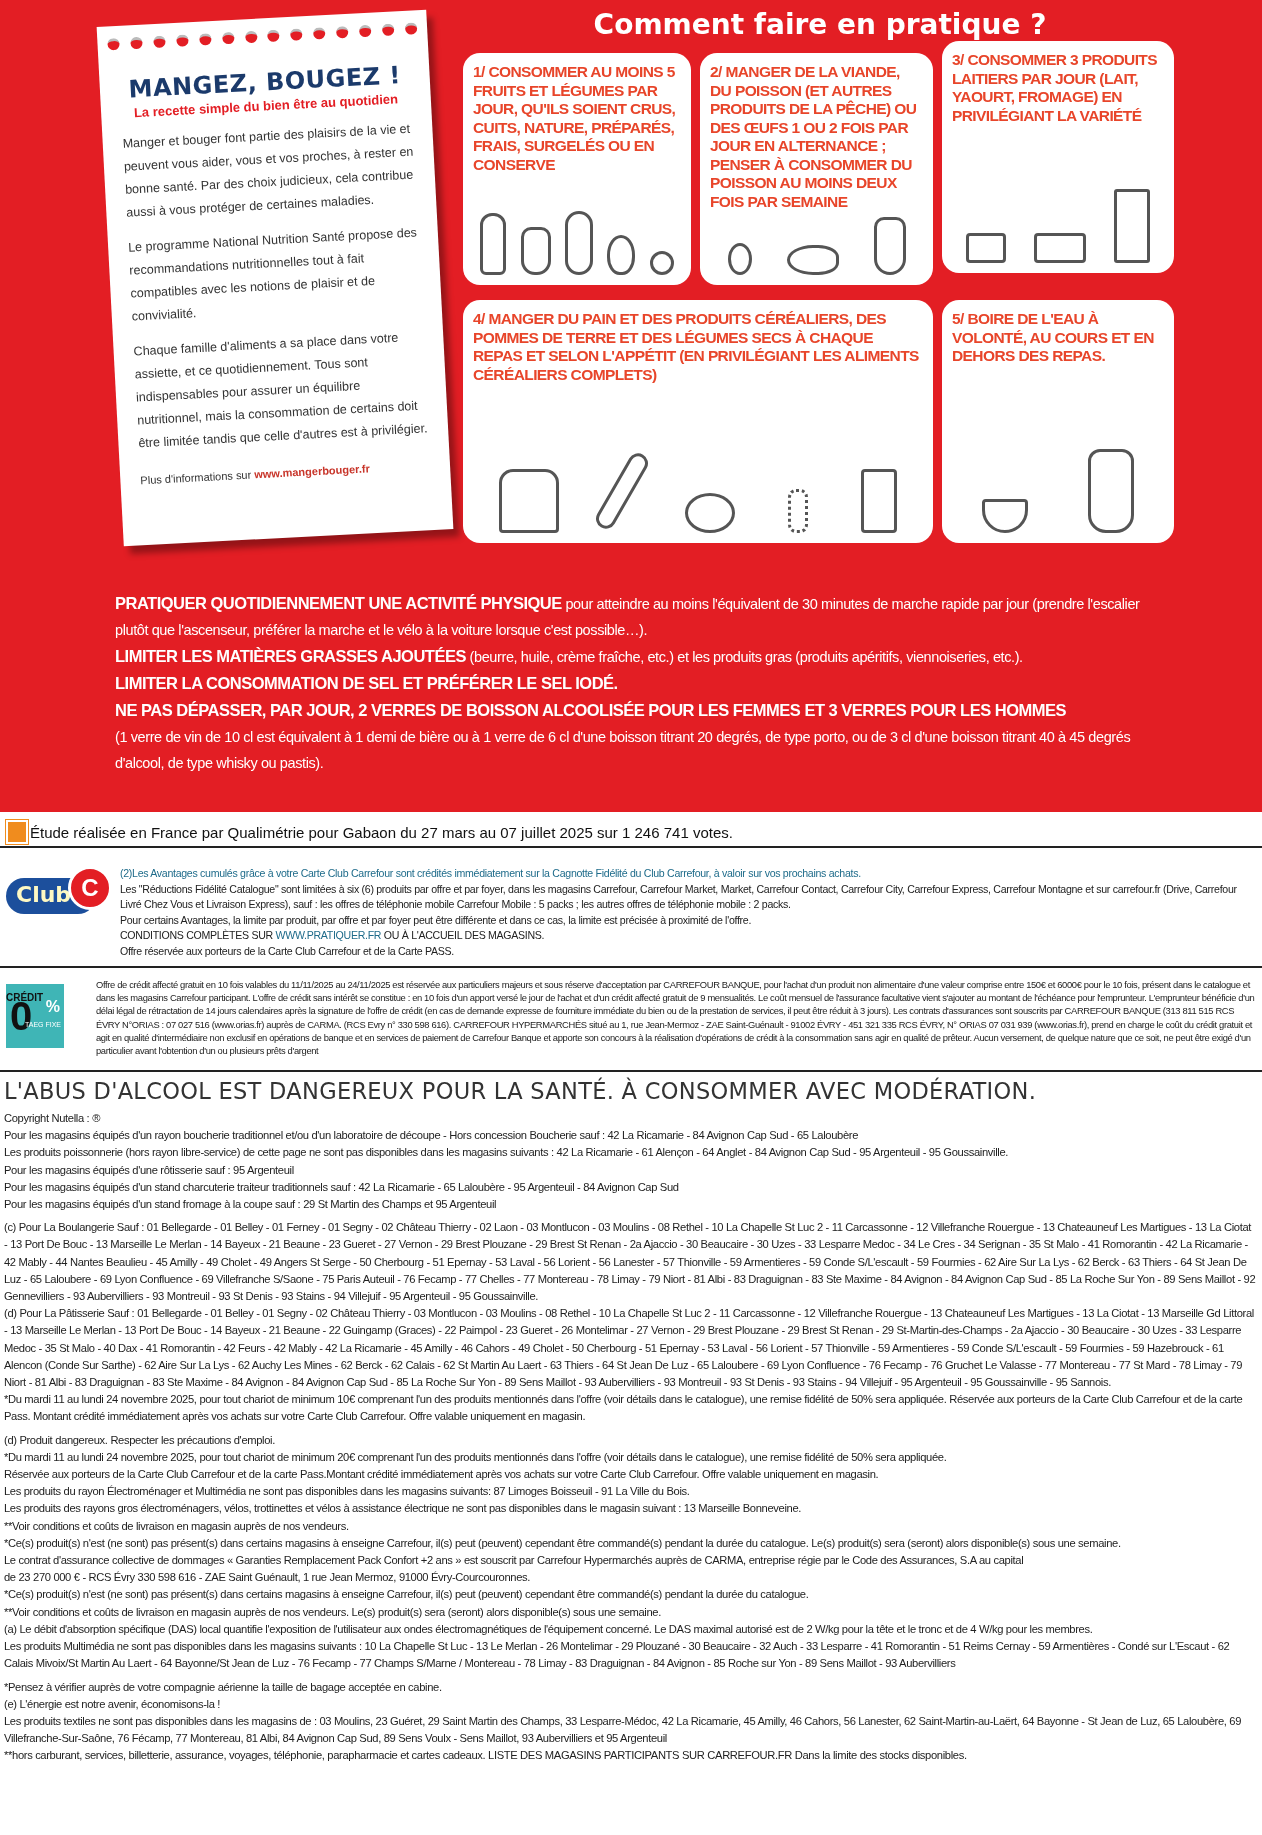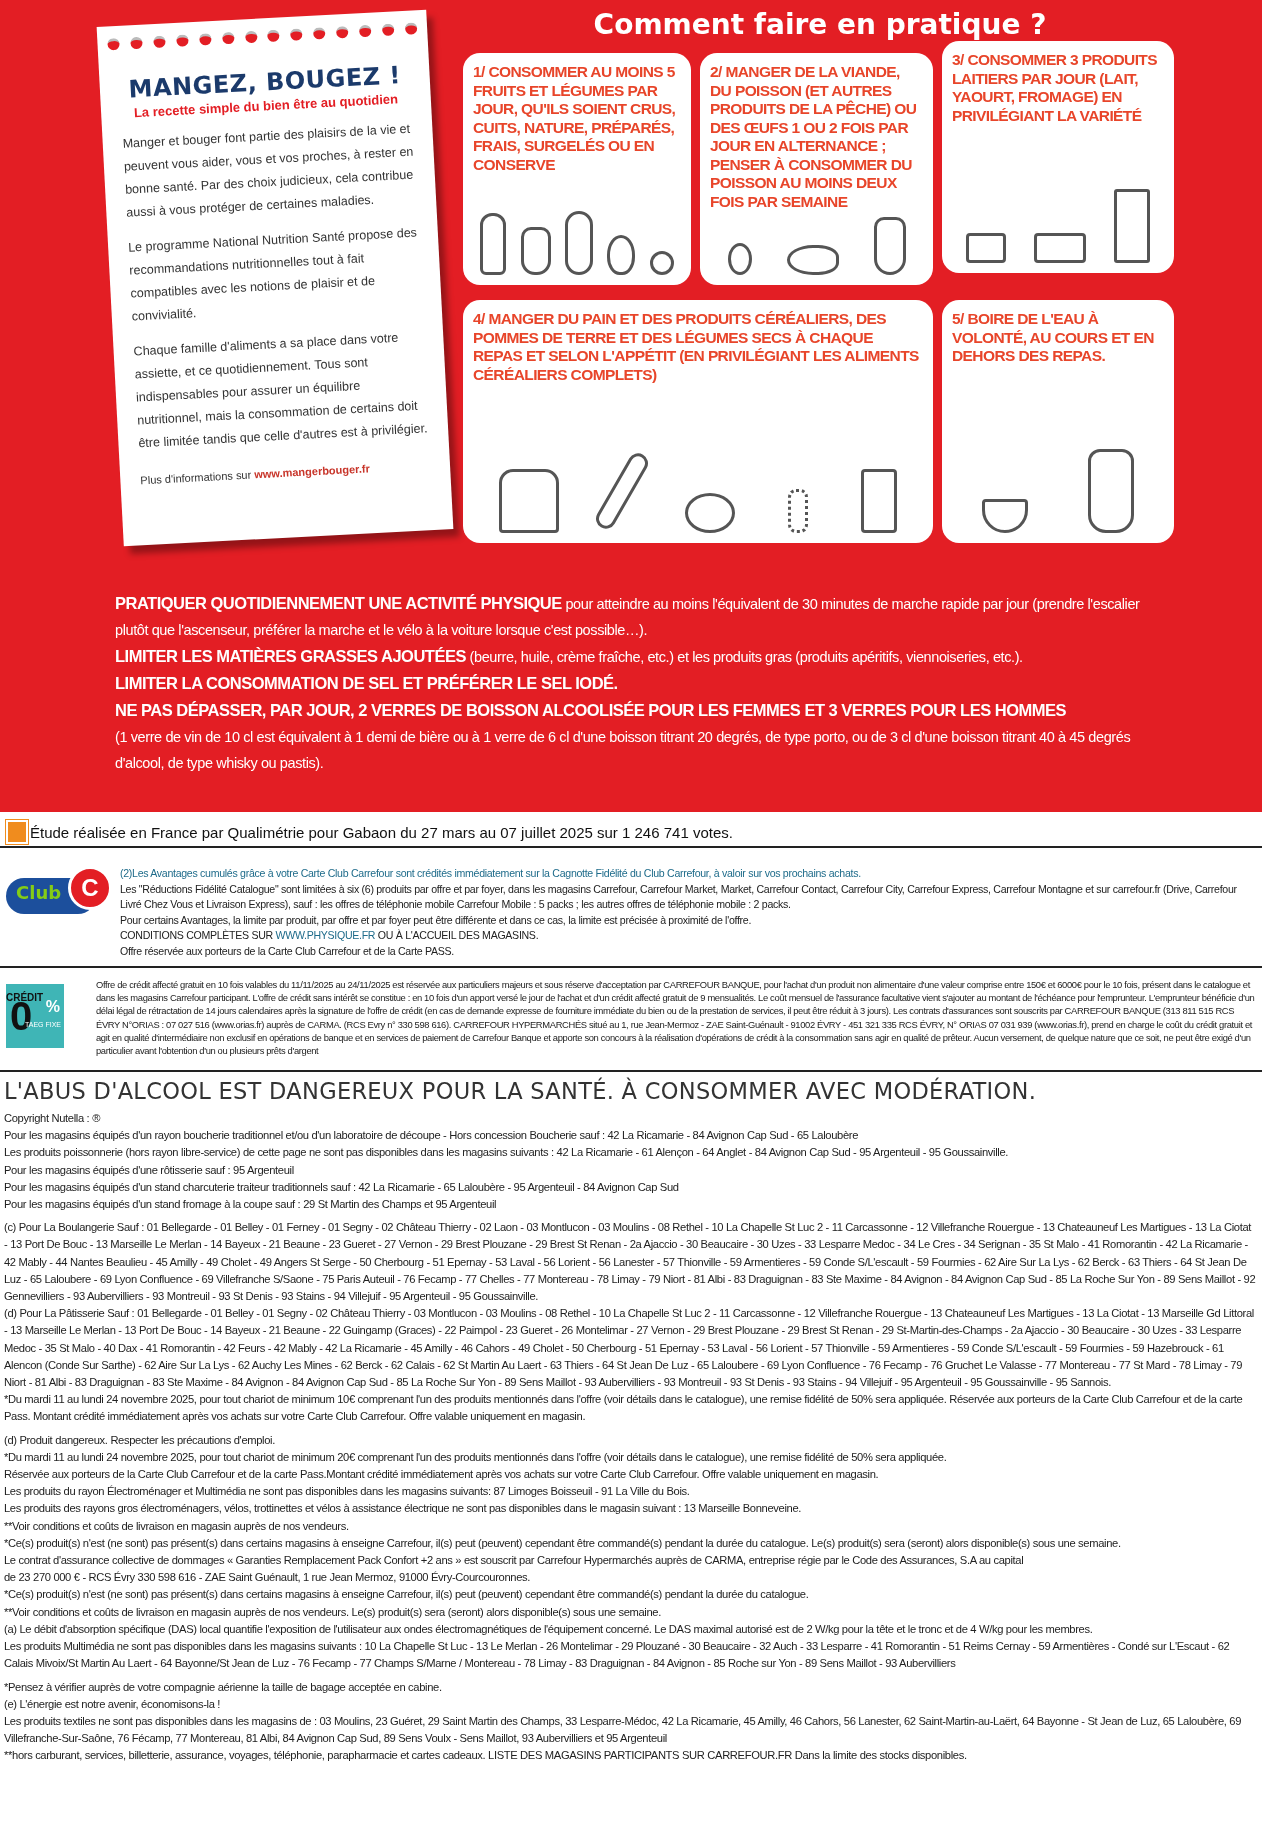--- a/index.html
+++ b/index.html
@@ -18,21 +18,21 @@
   .card-text { color: #e8452a; font-weight: bold; font-size: 15.5px; line-height: 18.5px; letter-spacing: -0.6px; text-transform: uppercase; font-family: "Liberation Sans", sans-serif; }
   .icons { position: absolute; bottom: 10px; left: 10px; right: 10px; display: flex; justify-content: space-around; align-items: flex-end; }
   .ico { border: 3px solid #555; background: #fff; }
   .rules { position: absolute; left: 115px; top: 590px; width: 1030px; color: #fff; font-family: "Liberation Sans", sans-serif; font-size: 14.5px; line-height: 26px; letter-spacing: -0.4px; }
   .rules b { font-size: 16.5px; letter-spacing: -0.5px; }
   .etude { position: absolute; left: 0; top: 818px; width: 1262px; height: 30px; display: flex; align-items: center; border-bottom: 2px solid #222; }
   .etude-icon { width: 22px; height: 24px; background: #f08c1e; margin-left: 6px; border: 2px solid #fff; outline: 1px solid #f08c1e; }
   .etude-text { margin-left: 2px; font-size: 15px; color: #111; }
   .club { position: absolute; left: 0; top: 858px; width: 1262px; height: 110px; border-bottom: 2px solid #222; }
   .club-logo { position: absolute; left: 6px; top: 8px; width: 104px; height: 52px; }
-  .club-pill { position: absolute; left: 0; top: 12px; width: 90px; height: 36px; background: #1c4f9c; border-radius: 18px; color: #84cc16; font-weight: bold; font-size: 18px; padding: 4px 0 0 10px; font-family: "DejaVu Sans", sans-serif; }
+  .club-pill { position: absolute; left: 0; top: 12px; width: 90px; height: 36px; background: #1c4f9c; border-radius: 18px; color: #fef9c3; font-weight: bold; font-size: 22px; padding: 4px 0 0 10px; font-family: "DejaVu Sans", sans-serif; }
   .club-bubble { position: absolute; left: 62px; top: 0; width: 44px; height: 44px; background: #e31e24; border-radius: 50%; border: 3px solid #fff; color: #fff; font-weight: bold; text-align: center; line-height: 38px; font-size: 24px; }
   .club-text { position: absolute; left: 120px; top: 8px; right: 4px; font-family: "Liberation Sans Narrow", "Liberation Sans", sans-serif; font-size: 10.6px; line-height: 15.5px; color: #222; letter-spacing: -0.3px; }
   .club-text .teal { color: #1e6b8a; }
   .credit { position: absolute; left: 0; top: 972px; width: 1262px; height: 100px; border-bottom: 2px solid #222; }
   .credit-badge { position: absolute; left: 6px; top: 12px; width: 58px; height: 64px; background: #3fb5b6; color: #111; }
   .credit-badge .t1 { font-size: 10px; font-weight: bold; padding-top: 8px; }
   .credit-badge .t2 { font-size: 40px; font-weight: bold; position: absolute; left: 4px; top: 10px; }
   .credit-badge .t3 { font-size: 16px; font-weight: bold; position: absolute; right: 4px; top: 14px; color: #fff; }
   .credit-badge .t4 { font-size: 7px; position: absolute; right: 3px; top: 36px; color: #fff; text-align: center; line-height: 9px; }
   .credit-text { position: absolute; left: 96px; top: 6px; right: 4px; font-size: 9.4px; line-height: 13.2px; color: #222; letter-spacing: -0.35px; }
@@ -136,21 +136,21 @@
 
 <div class="club">
   <div class="club-logo">
     <div class="club-pill">Club</div>
     <div class="club-bubble">C</div>
   </div>
   <div class="club-text">
     <div class="teal">(2)Les Avantages cumulés grâce à votre Carte Club Carrefour sont crédités immédiatement sur la Cagnotte Fidélité du Club Carrefour, à valoir sur vos prochains achats.</div>
     <div>Les "Réductions Fidélité Catalogue" sont limitées à six (6) produits par offre et par foyer, dans les magasins Carrefour, Carrefour Market, Market, Carrefour Contact, Carrefour City, Carrefour Express, Carrefour Montagne et sur carrefour.fr (Drive, Carrefour Livré  Chez Vous et Livraison Express), sauf : les offres de téléphonie mobile Carrefour Mobile : 5 packs ; les autres offres de téléphonie mobile : 2 packs.</div>
     <div>Pour certains Avantages, la limite par produit, par offre et par foyer peut être différente et dans ce cas, la limite est précisée à proximité de l'offre.</div>
-    <div><span>CONDITIONS COMPLÈTES SUR </span><a href="#" class="teal" style="text-decoration:none;">WWW.PHYSIQUE.FR</a><span> OU À L'ACCUEIL DES MAGASINS.</span></div>
+    <div><span>CONDITIONS COMPLÈTES SUR </span><a href="#" class="teal" style="text-decoration:none;">WWW.PRATIQUER.FR</a><span> OU À L'ACCUEIL DES MAGASINS.</span></div>
     <div>Offre réservée aux porteurs de la Carte Club Carrefour et de la Carte PASS.</div>
   </div>
 </div>
 
 <div class="credit">
   <div class="credit-badge">
     <div class="t1">CRÉDIT</div>
     <div class="t2">0</div>
     <div class="t3">%</div>
     <div class="t4">TAEG FIXE</div>

